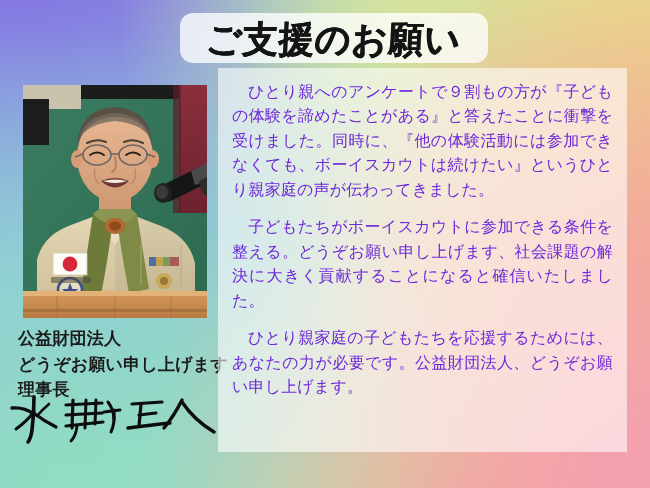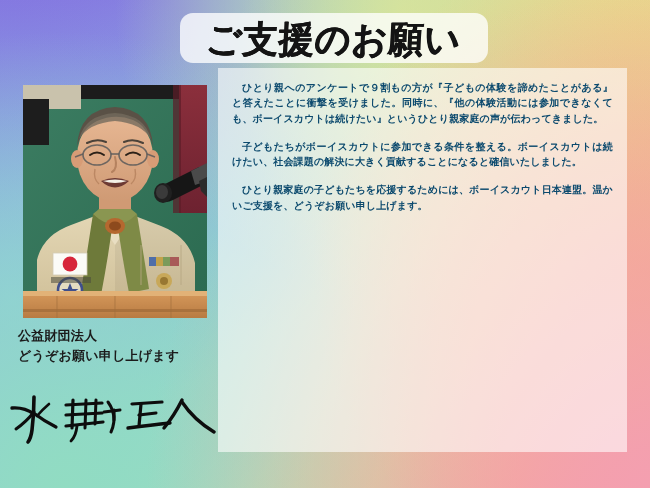--- a/index.html
+++ b/index.html
@@ -60,21 +60,21 @@
     background:#2f6b52;
   }
   .photo svg { display:block; width:184px; height:233px; }
 
   
   .credit {
     position:absolute;
     left:18px; top:326px;
     width:200px;
     font-family:"DejaVu Sans", "Liberation Sans", sans-serif;
-    font-size:13px;
+    font-size:17px;
     font-weight:700;
     line-height:1.5;
     color:#1b1b1b;
     letter-spacing:0.2px;
   }
   .credit div { white-space:nowrap; }
 
   
   .signature {
     position:absolute;
@@ -86,29 +86,29 @@
   
   .text-panel {
     position:absolute;
     left:218px; top:68px;
     width:409px; height:384px;
     background:rgba(255,255,255,0.60);
     padding:12px 14px 10px 14px;
   }
   .para {
     font-family:"DejaVu Serif", "Liberation Serif", serif;
-    font-size:10px;
+    font-size:16px;
     line-height:1.53;
-    color:#0c4a6e;
+    color:#6d28d9;
     text-align:justify;
     text-justify:inter-character;
     margin-bottom:13px;
     text-indent:1em;
     letter-spacing:0.15px;
-    font-weight:700;
+    font-weight:400;
   }
   .para:last-child { margin-bottom:0; }
 </style>
 </head>
 <body>
 
 <div class="poster">
 
   <div class="bg-base"></div>
 
@@ -217,20 +217,21 @@
       <rect x="0" y="206" width="184" height="27" fill="url(#podium)"></rect>
       <rect x="0" y="206" width="184" height="5" fill="#e2b277"></rect>
       <rect x="0" y="224" width="184" height="3" fill="#9a6635" opacity="0.6"></rect>
       <path d="M34 211 L34 233 M92 211 L92 233 M148 211 L148 233" stroke="#a06e3c" stroke-width="1.2" opacity="0.55"></path>
     </svg>
   </div>
 
   <div class="credit">
     <div>公益財団法人</div>
     <div>どうぞお願い申し上げます</div>
+    <div>理事長</div>
   </div>
 
   <div class="signature">
     <svg viewBox="0 0 212 64" xmlns="http://www.w3.org/2000/svg">
       <g fill="none" stroke="#0d0d0d" stroke-linecap="round" stroke-linejoin="round">
 
         <path d="M8 20 Q20 19 30 26" stroke-width="3.4"></path>
         <path d="M30 9 Q30 26 28 42 Q27 50 24 54" stroke-width="3.6"></path>
         <path d="M30 24 Q22 34 12 41" stroke-width="3"></path>
         <path d="M31 26 Q40 33 52 39" stroke-width="3.2"></path>
@@ -253,17 +254,17 @@
         <path d="M124 40 Q148 37 166 35" stroke-width="3.4"></path>
 
         <path d="M178 12 Q170 28 160 40" stroke-width="3.4"></path>
         <path d="M178 14 Q190 32 210 44" stroke-width="3.4"></path>
       </g>
     </svg>
   </div>
 
   <div class="text-panel">
     <p class="para">ひとり親へのアンケートで９割もの方が『子どもの体験を諦めたことがある』と答えたことに衝撃を受けました。同時に、『他の体験活動には参加できなくても、ボーイスカウトは続けたい』というひとり親家庭の声が伝わってきました。</p>
-    <p class="para">子どもたちがボーイスカウトに参加できる条件を整える。ボーイスカウトは続けたい、社会課題の解決に大きく貢献することになると確信いたしました。</p>
-    <p class="para">ひとり親家庭の子どもたちを応援するためには、ボーイスカウト日本連盟。温かいご支援を、どうぞお願い申し上げます。</p>
+    <p class="para">子どもたちがボーイスカウトに参加できる条件を整える。どうぞお願い申し上げます、社会課題の解決に大きく貢献することになると確信いたしました。</p>
+    <p class="para">ひとり親家庭の子どもたちを応援するためには、あなたの力が必要です。公益財団法人、どうぞお願い申し上げます。</p>
   </div>
 
 </div>
 
 </body></html>

